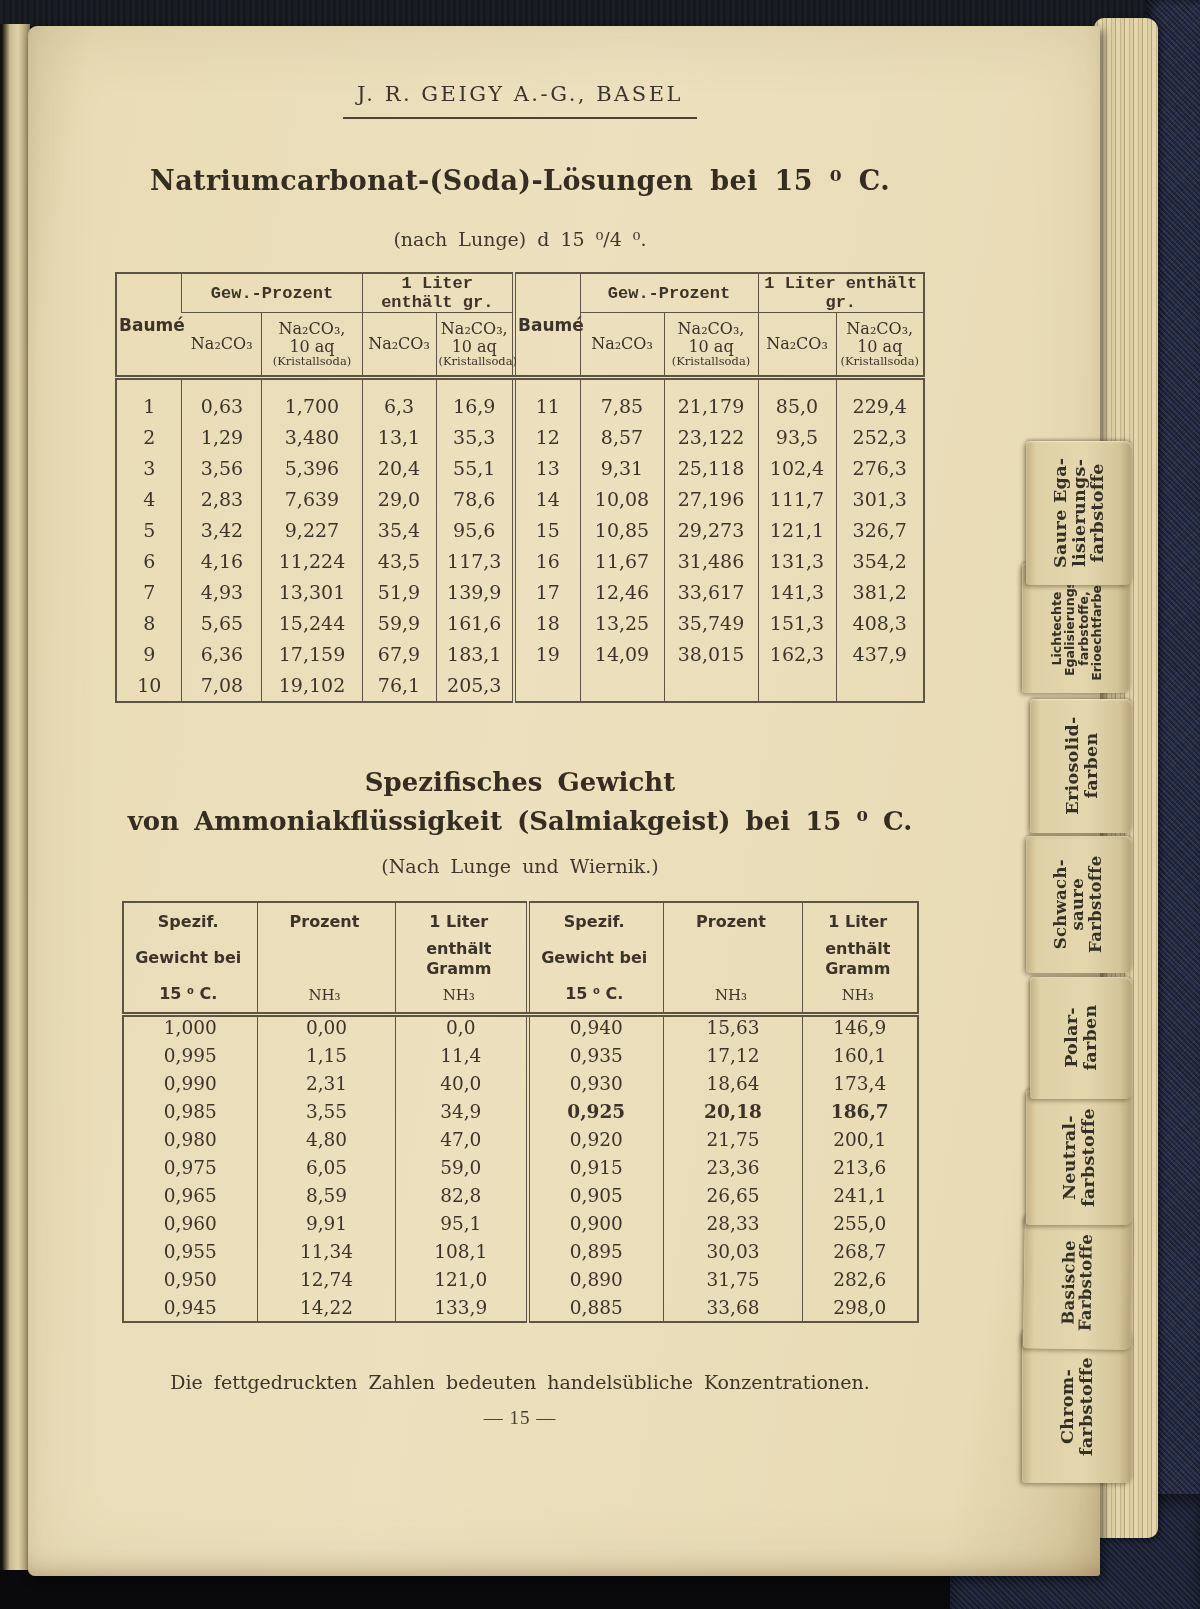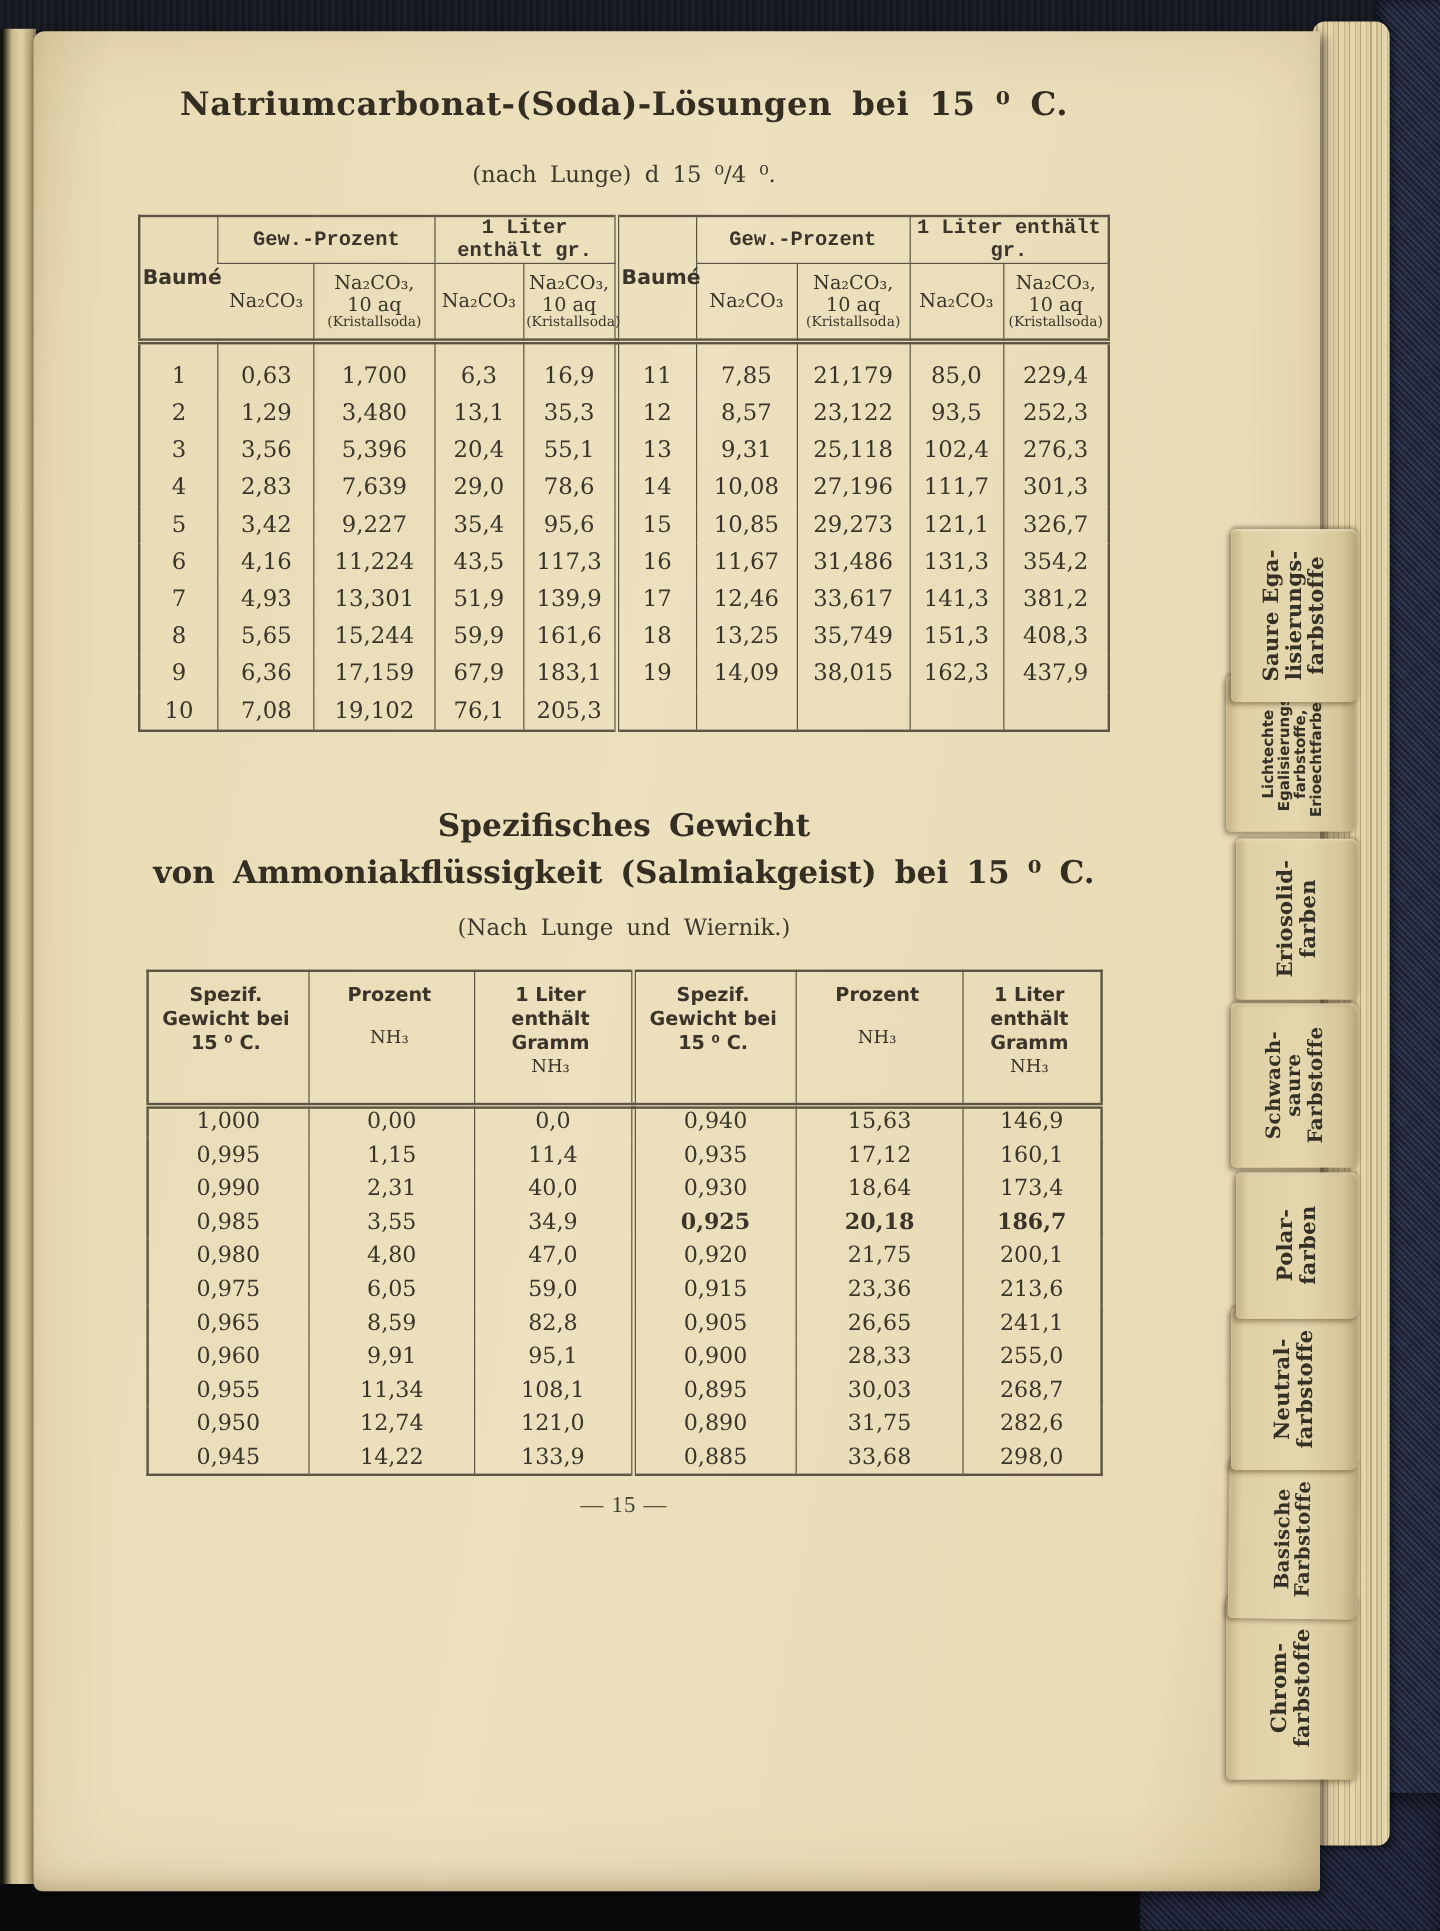--- a/index.html
+++ b/index.html
@@ -49,21 +49,21 @@
   .t1 .sub .small{font-size:11.5px;}
   .t1 tbody td{font-size:19px;text-align:center;padding:4.5px 2px;}
   .t1 tbody tr:first-child td{padding-top:15px;}
 
   .title2{margin-top:60px;font-size:26px;font-weight:700;line-height:1.5;word-spacing:6px;color:#332d22;}
   .t2{width:795px;margin-top:24px;border:2px solid #5d5543;}
   .t2 th,.t2 td{border-left:1px solid #5d5543;}
   .t2 th:first-child,.t2 td:first-child{border-left:none;}
   .t2 .split{border-left:4px double #5d5543;}
   .t2 thead{border-bottom:5px double #5d5543;}
-  .hcell{display:flex;flex-direction:column;height:92px;padding:8px 4px 7px 0;}
+  .hcell{display:flex;flex-direction:column;justify-content:space-between;height:92px;padding:8px 4px 7px 0;}
   .hb{font-family:"DejaVu Sans",sans-serif;font-weight:700;font-size:16px;line-height:1.25;}
   .hn{font-size:15px;font-weight:400;}
   .hsp{height:16px;}
   .t2 tbody td{font-size:18.5px;text-align:center;padding:3.5px 2px;}
   .t2 tbody tr:first-child td{padding-top:0;}
   .t2 td.b{font-weight:700;}
 
   .footnote{margin-top:48px;font-size:19px;word-spacing:5px;color:#3c362a;}
   .pagenum{margin-top:14px;font-size:19px;letter-spacing:1px;color:#45402f;font-family:Liberation Serif, serif;}
 
@@ -91,20 +91,21 @@
 <div class="scene">
   <div class="top-edge"></div>
   <div class="cover"></div>
   <div class="cover-corner"></div>
   <div class="stack"></div>
   <div class="left-sliver"></div>
 
   <div class="page">
     <div class="content">
 
+      <div class="brand">J. R. GEIGY A.-G., BASEL</div>
 
       <div class="title1">Natriumcarbonat-(Soda)-Lösungen bei 15 ⁰ C.</div>
       <div class="subtle">(nach Lunge) d 15 ⁰/4 ⁰.</div>
 
       <table class="t1">
         <colgroup>
           <col style="width:66px">
             <col style="width:80px">
             <col style="width:100px">
             <col style="width:74px">
@@ -429,20 +430,21 @@
               <td>0,945</td>
               <td>14,22</td>
               <td>133,9</td>
               <td class="split">0,885</td>
               <td>33,68</td>
               <td>298,0</td>
             </tr>
           </tbody>
       </table>
 
+      <div class="footnote">Die fettgedruckten Zahlen bedeuten handelsübliche Konzentrationen.</div>
       <div class="pagenum">— 15 —</div>
 
     </div>
   </div>
 
   <div id="tabs-host">
       <div class="tab tab1" style="z-index: 40;">
         <div class="tab-label">
           <span>Saure Ega-</span>
           <span>lisierungs-</span>

